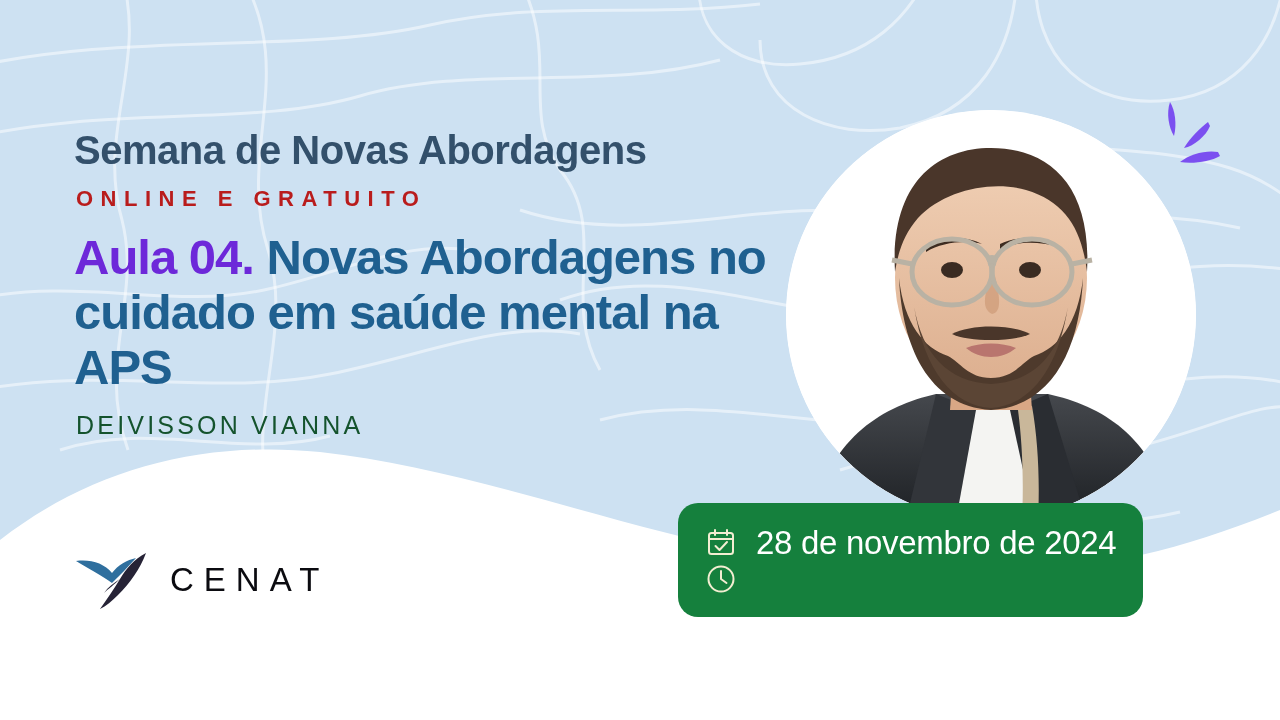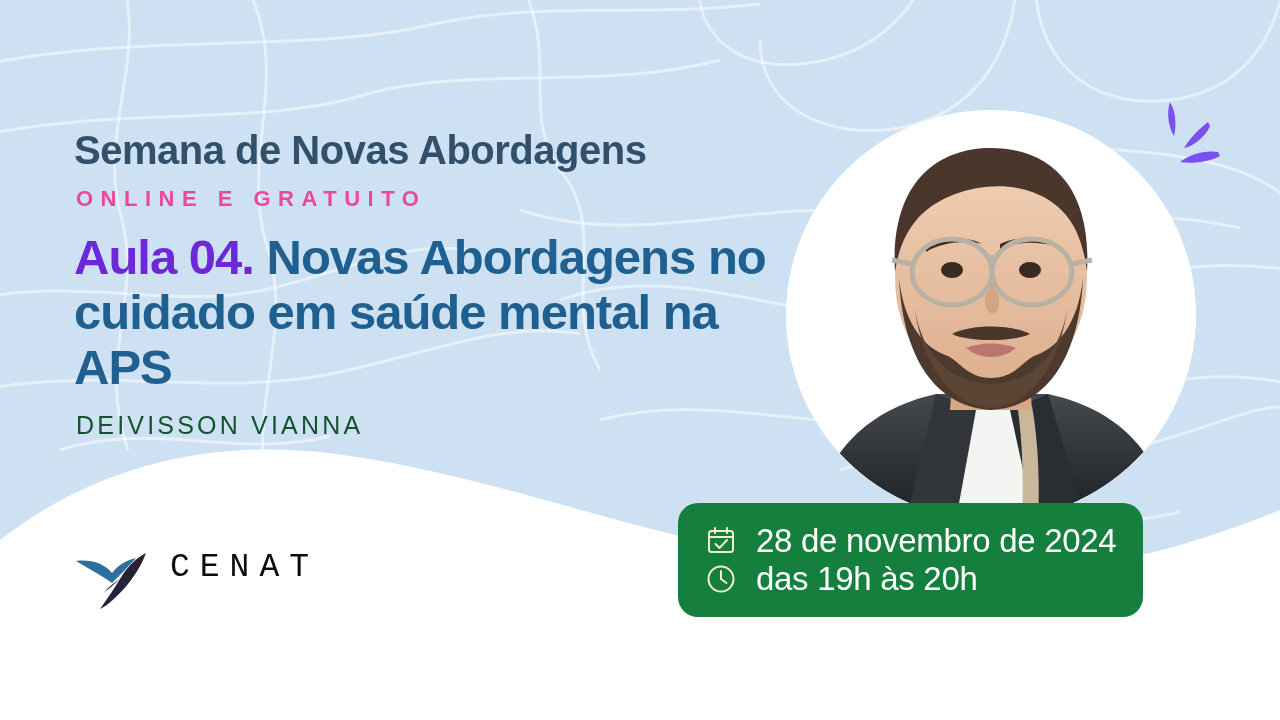--- a/index.html
+++ b/index.html
@@ -48,21 +48,21 @@
     font-weight: 700;
     color: #33506b;
     letter-spacing: -0.5px;
     line-height: 1.1;
     margin: 0;
     white-space: nowrap;
   }
   .event-sub {
     font-size: 22px;
     font-weight: 600;
-    color: #ec4899;
+    color: #b91c1c;
     letter-spacing: 7.5px;
     margin: 14px 0 0 2px;
   }
   .lesson-heading {
     margin: 18px 0 0 0;
     font-size: 49px;
     font-weight: 800;
     line-height: 1.12;
     color: #1f6090;
     letter-spacing: -1px;
@@ -143,22 +143,22 @@
     letter-spacing: -0.3px;
     white-space: nowrap;
   }
 
   
   .logo {
     position: absolute;
     left: 74px;
     top: 549px;
     display: flex;
+    align-items: center;
     gap: 18px;
-    font-family: Liberation Mono, monospace;
   }
   .logo-mark {
     width: 78px;
     height: 62px;
   }
   .logo-text {
     font-size: 33px;
     font-weight: 500;
     letter-spacing: 10px;
     color: #0b0b10;
@@ -295,21 +295,20 @@
     </div>
     <div class="info-row">
       <span class="info-icon">
         <svg viewBox="0 0 34 34" width="34" height="34">
           <g fill="none" stroke="#f3eed2" stroke-width="2" stroke-linecap="round" stroke-linejoin="round">
             <circle cx="17" cy="17" r="12.5"></circle>
             <path d="M17 9 V17 L22.5 21"></path>
           </g>
         </svg>
       </span>
-      <span class="info-text">das 19h às 20h</span>
     </div>
   </div>
 
   <div class="logo">
     <svg class="logo-mark" viewBox="0 0 78 62">
       <path d="M2 12 C 16 10, 30 14, 38 24 C 44 16, 53 11, 62 9
                C 54 18, 46 26, 38 34 C 28 27, 14 19, 2 12 Z" fill="#2f6f9e"></path>
       <path d="M72 4 C 66 20, 56 34, 44 46 C 38 52, 32 57, 26 60
                C 33 50, 40 40, 46 30 C 52 20, 60 10, 72 4 Z" fill="#262336"></path>
       <path d="M46 30 C 40 34, 34 38, 30 44 C 34 40, 41 35, 46 30 Z" fill="#262336"></path>

